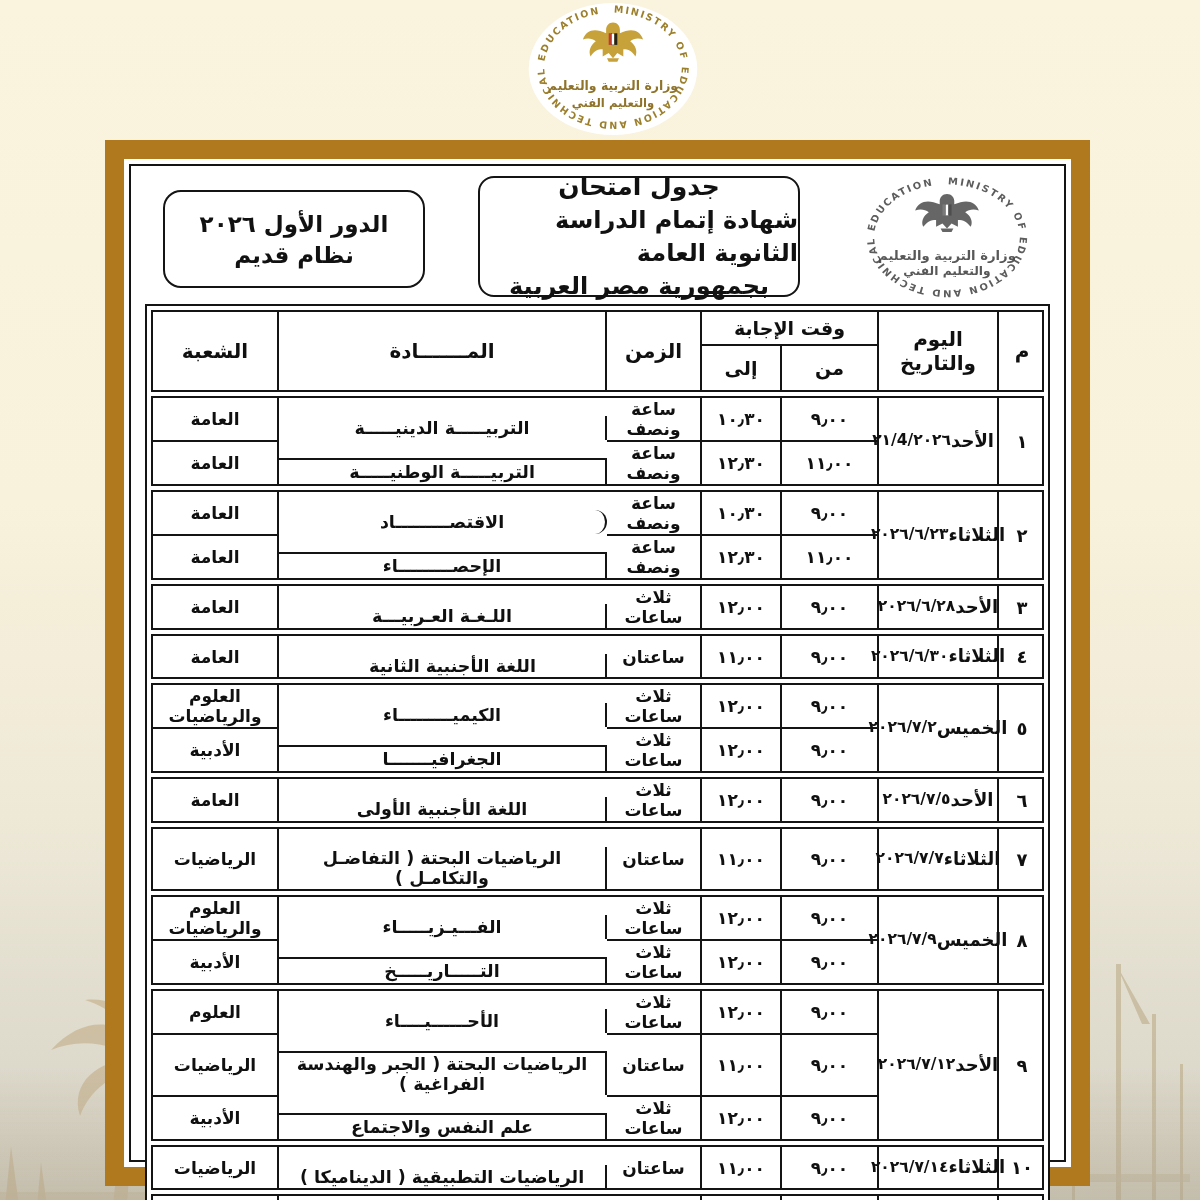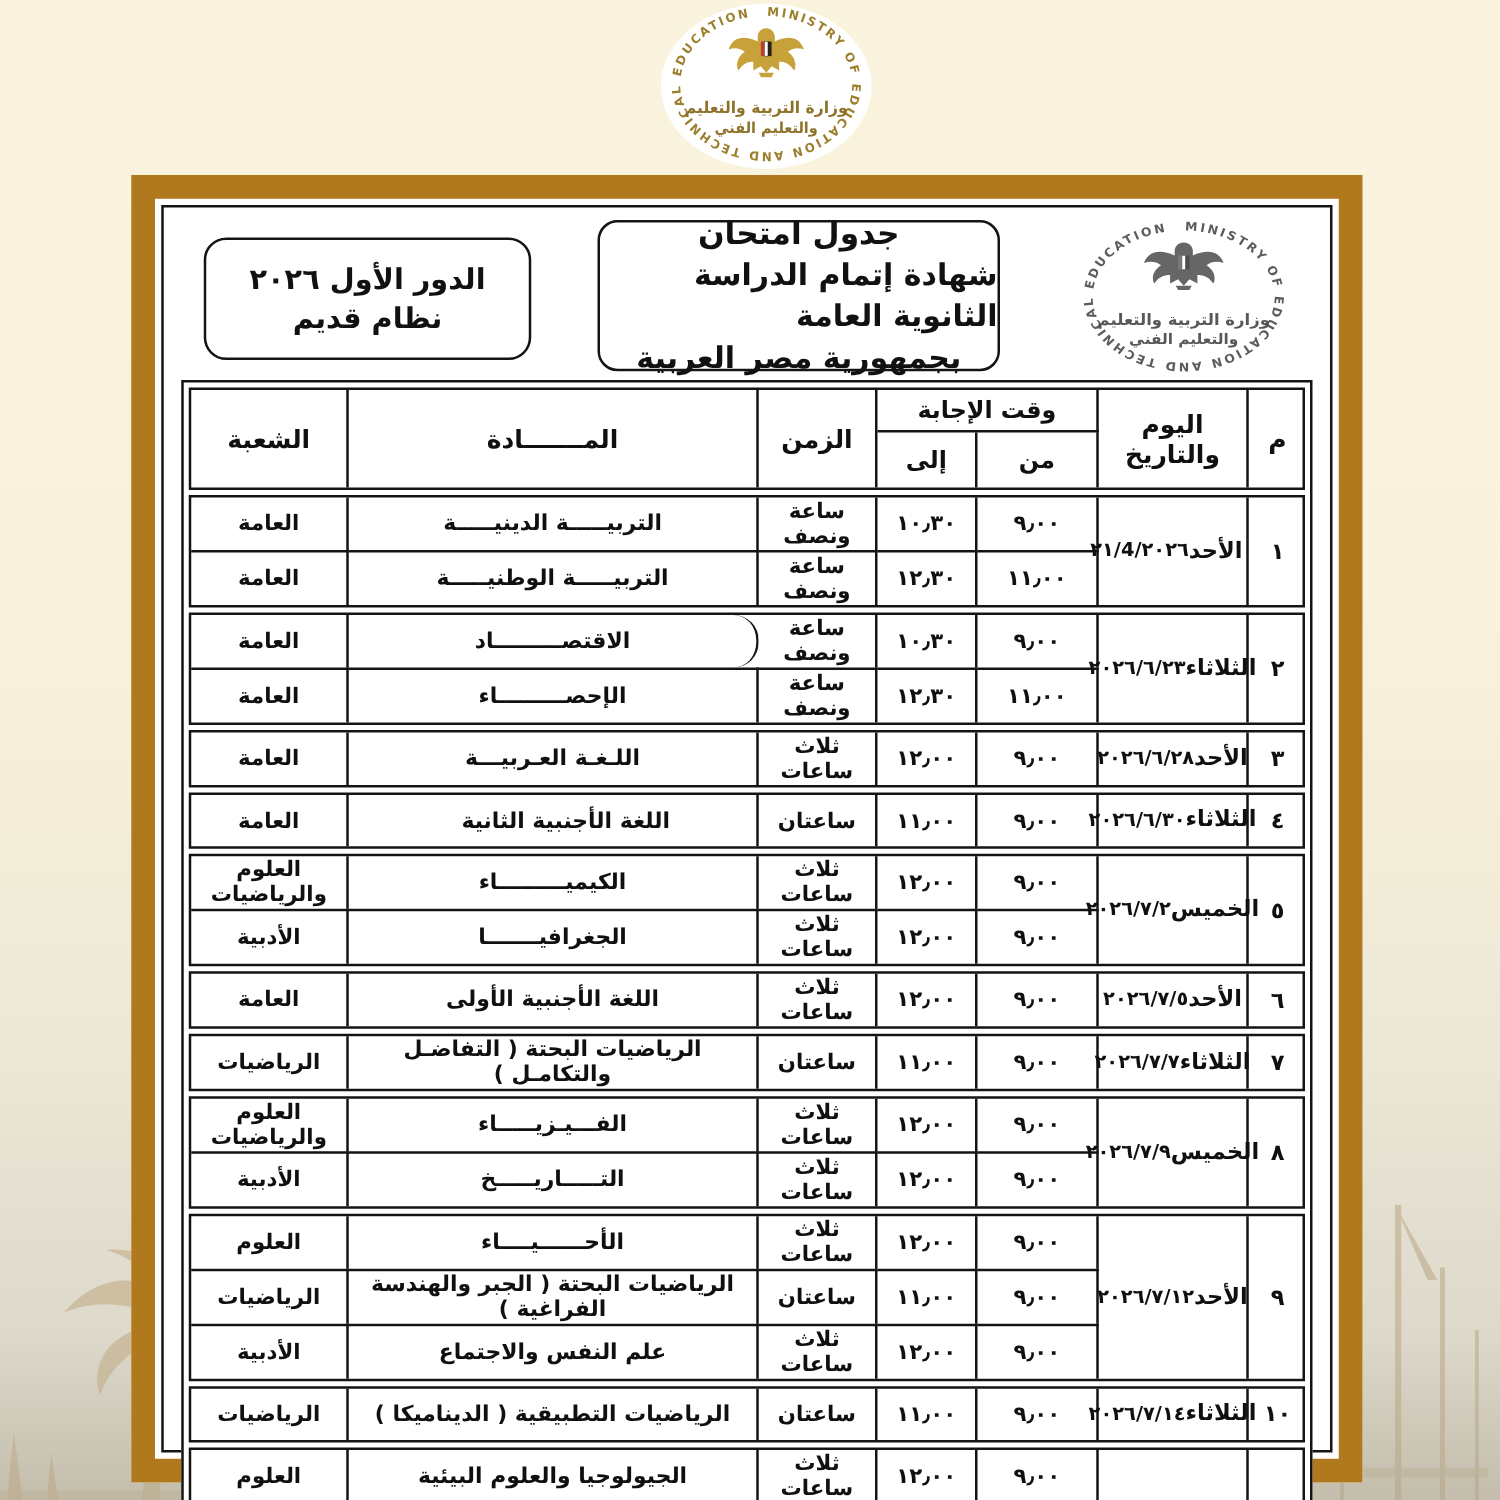--- a/index.html
+++ b/index.html
@@ -48,21 +48,21 @@
   .group.single { grid-auto-rows:minmax(41px,auto); }
 
   .cell {
     display:flex; flex-direction:row; align-items:center; justify-content:center;
     text-align:center; font-weight:bold; direction:rtl; padding:1px 3px; color:#101010;
   }
   .col  { flex-direction:row; line-height:1.25; }
   .br { border-right:2.5px solid #141414; }
   .bt { border-top:2px solid #141414; }
   .bb { border-bottom:2px solid #141414; }
-  .s15 { font-size:15.5px; } .s17 { font-size:17px; } .s175 { font-size:17.5px; letter-spacing:-0.2px; }
+  .s15 { font-size:15.5px; } .s17 { font-size:17px; } .s175 { font-size:17.5px; letter-spacing:-0.2px;margin-top:18px; }
   .s18 { font-size:18px; } .h19 { font-size:19px; } .h20 { font-size:20px; }
 </style>
 </head>
 <body>
 
 <svg class="bg-deco" style="left:-15px; bottom:-6px;" width="320" height="260" viewBox="0 0 320 260">
   <g fill="#c4af89" opacity="0.62">
     <path d="M128,260 C134,205 138,160 152,118 L162,120 C148,162 146,206 142,260 Z"></path>
     <path d="M157,118 C128,96 96,92 66,104 C100,66 140,74 158,104 Z"></path>
     <path d="M157,120 C130,126 104,144 95,170 C84,134 118,110 158,114 Z"></path>

